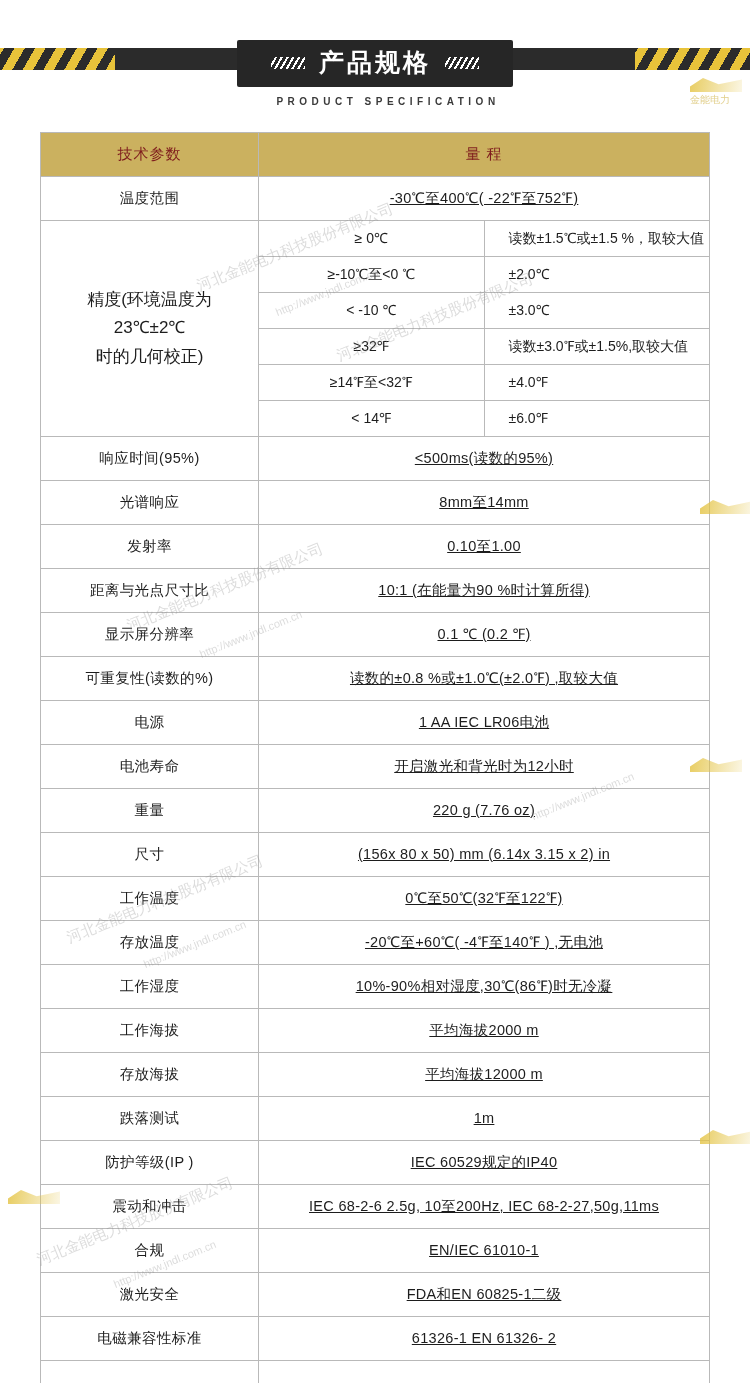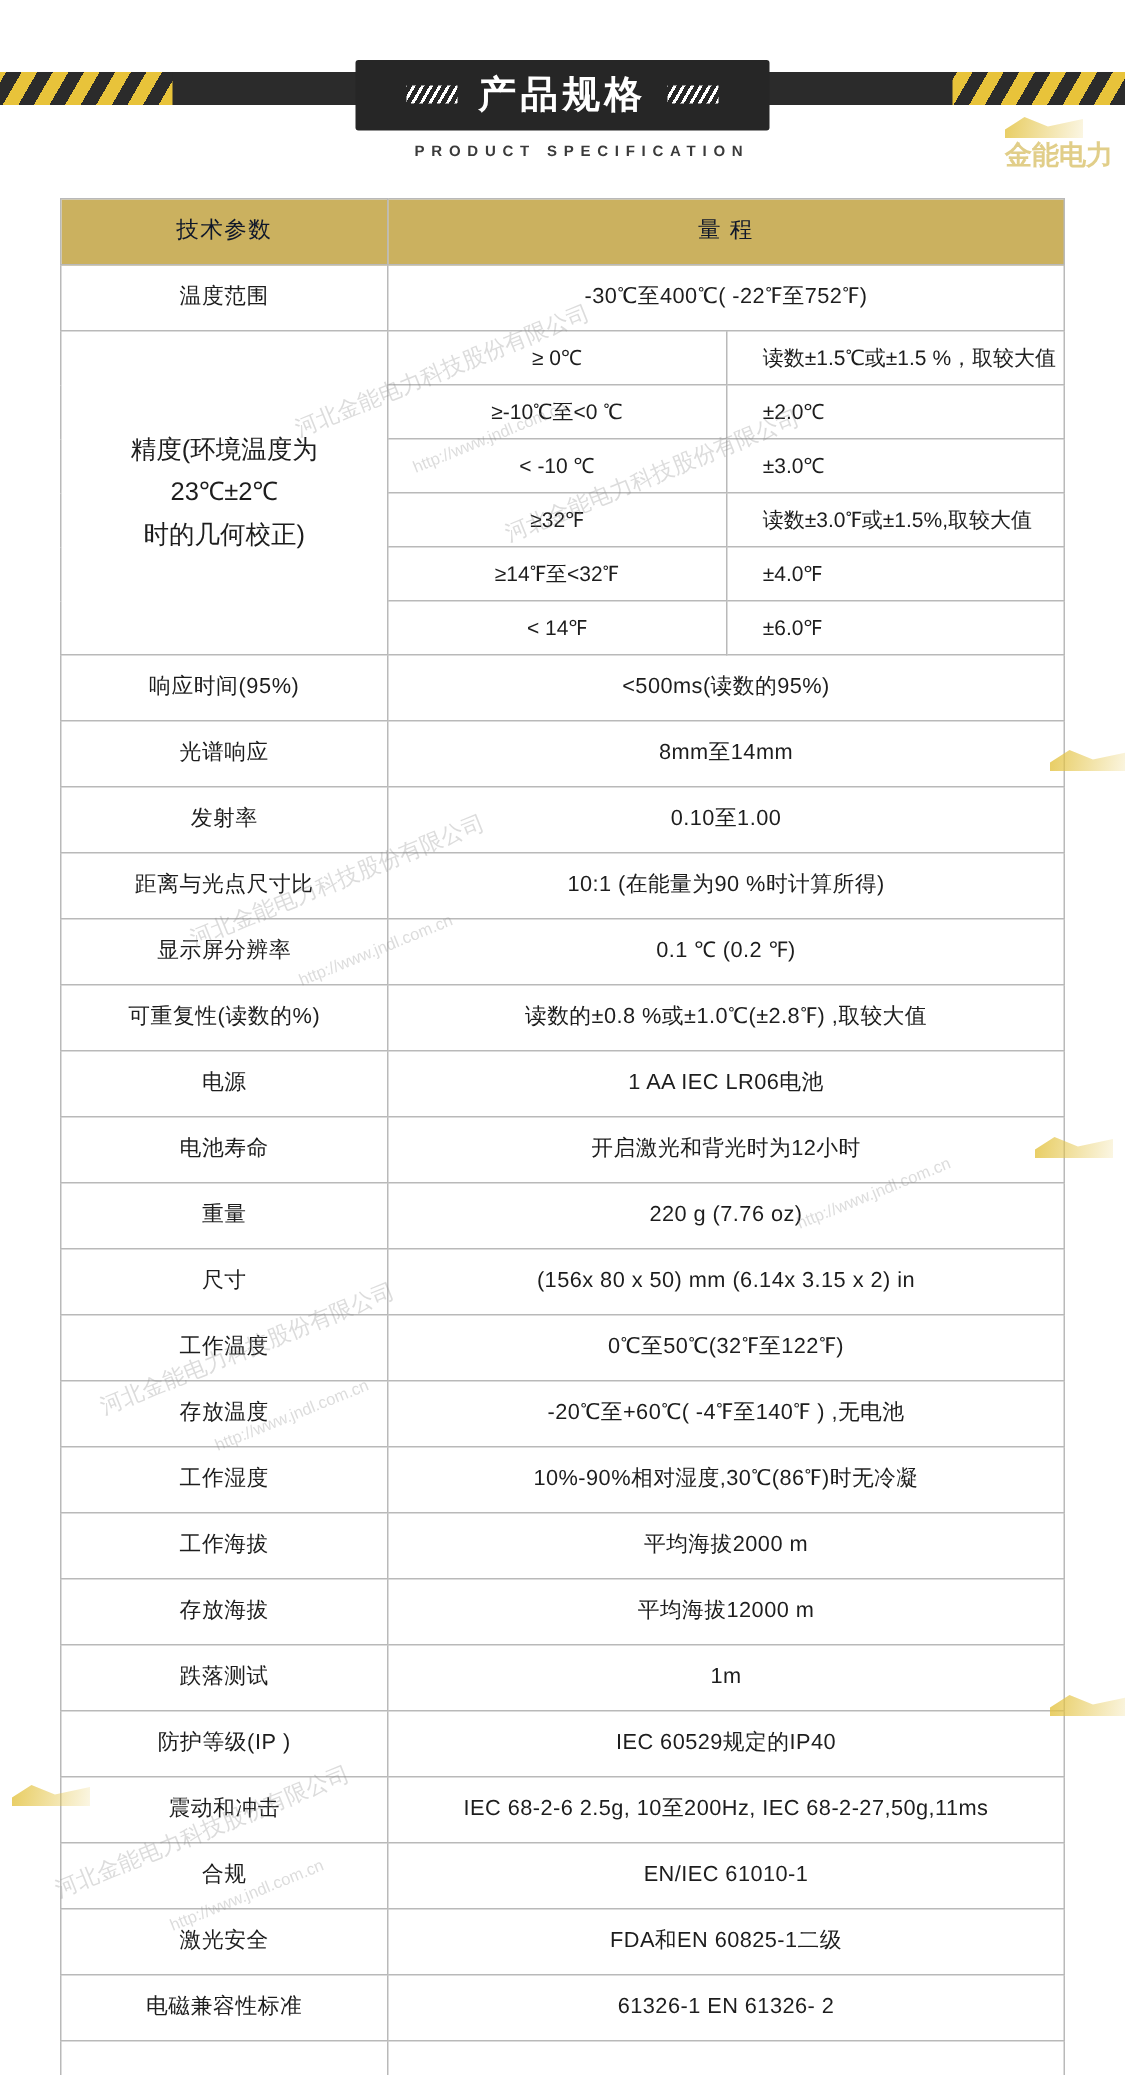--- a/index.html
+++ b/index.html
@@ -90,22 +90,22 @@
     white-space: nowrap;
     transform: rotate(-22deg);
     pointer-events: none;
     font-family: "Liberation Sans", sans-serif;
   }
   .wm.sm { font-size: 11px; }
   .wm-logo {
     position: absolute;
     pointer-events: none;
     color: rgba(200,165,40,0.55);
-    font-size: 18px;
-    font-weight: bold;
+    font-size: 10px;
+    font-weight: normal;
     line-height: 1.1;
   }
   .wm-logo .mark {
     display: block;
     width: 52px;
     height: 14px;
     background: linear-gradient(100deg, rgba(228,196,70,0.85) 0%, rgba(228,196,70,0.15) 100%);
     clip-path: polygon(0% 60%, 25% 0%, 55% 45%, 100% 10%, 100% 100%, 0% 100%);
     margin-bottom: 2px;
   }
@@ -126,21 +126,21 @@
     color: #1d1d1d;
     text-align: center;
     vertical-align: middle;
     padding: 7px 4px;
     font-weight: normal;
     line-height: 1.5;
     background: transparent;
   }
   thead th {
     background: #cbb15f;
-    color: #0f172a;
+    color: #7f1d1d;
     font-size: 15px;
     height: 44px;
     letter-spacing: 1px;
     margin-top: 16px;
   }
   .col-param { width: 218px; }
   .lbl {
     font-size: 14.5px;
     letter-spacing: 0.4px;
     margin-top: 34px;
@@ -156,21 +156,21 @@
   .acc-val {
     text-align: left;
     padding-left: 24px;
     font-size: 14px;
     height: 28px;
   }
   .acc-label-cell {
     line-height: 1.65;
     font-size: 17px;
   }
-  .val-cell { letter-spacing: 0.3px; }
+  .val-cell { letter-spacing: 0.3px; text-decoration: underline; }
 </style>
 </head>
 <body>
 
 <div class="page">
 
   <div class="banner">
     <div class="stripe"></div>
     <div class="stripe-dark"></div>
     <div class="title-plate">
@@ -276,21 +276,21 @@
         <tr class="row-h">
           <td class="lbl">距离与光点尺寸比</td>
           <td colspan="2" class="val-cell">10:1 (在能量为90 %时计算所得)</td>
         </tr>
         <tr class="row-h">
           <td class="lbl">显示屏分辨率</td>
           <td colspan="2" class="val-cell">0.1 ℃ (0.2 ℉)</td>
         </tr>
         <tr class="row-h">
           <td class="lbl">可重复性(读数的%)</td>
-          <td colspan="2" class="val-cell">读数的±0.8 %或±1.0℃(±2.8℉) ,取较大值</td>
+          <td colspan="2" class="val-cell">读数的±0.8 %或±1.0℃(±2.0℉) ,取较大值</td>
         </tr>
         <tr class="row-h">
           <td class="lbl">电源</td>
           <td colspan="2" class="val-cell">1 AA IEC LR06电池</td>
         </tr>
         <tr class="row-h">
           <td class="lbl">电池寿命</td>
           <td colspan="2" class="val-cell">开启激光和背光时为12小时</td>
         </tr>
         <tr class="row-h">

